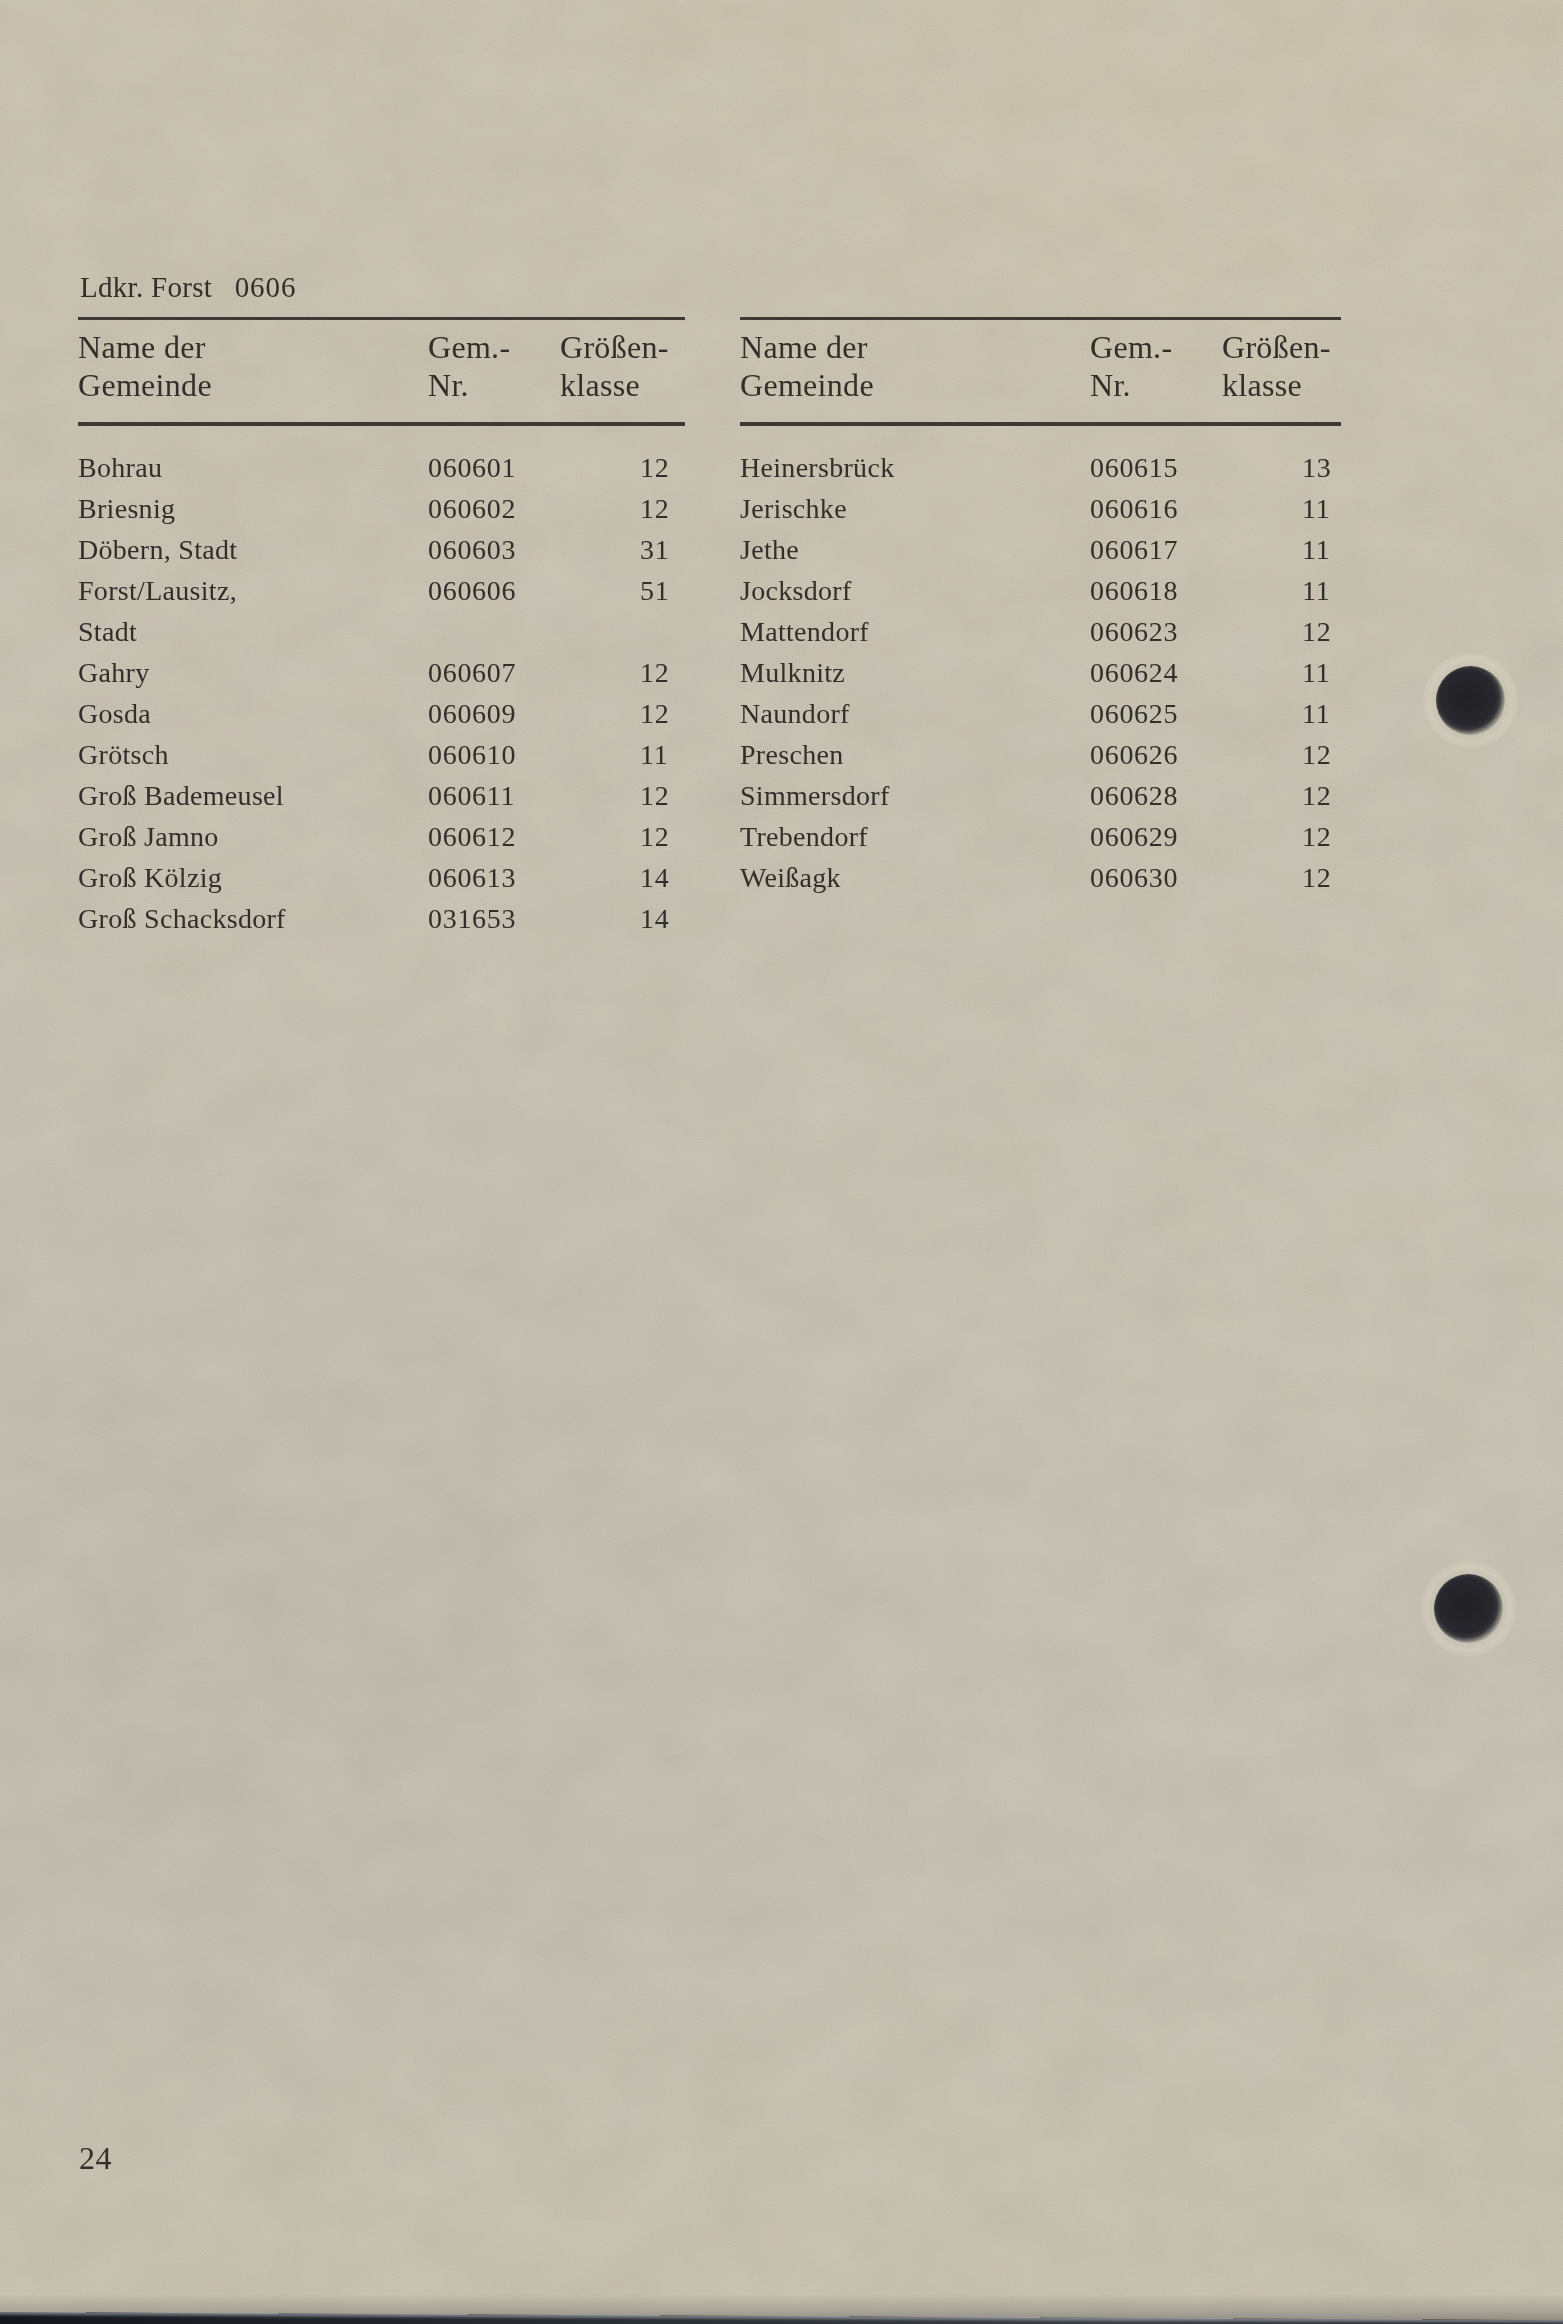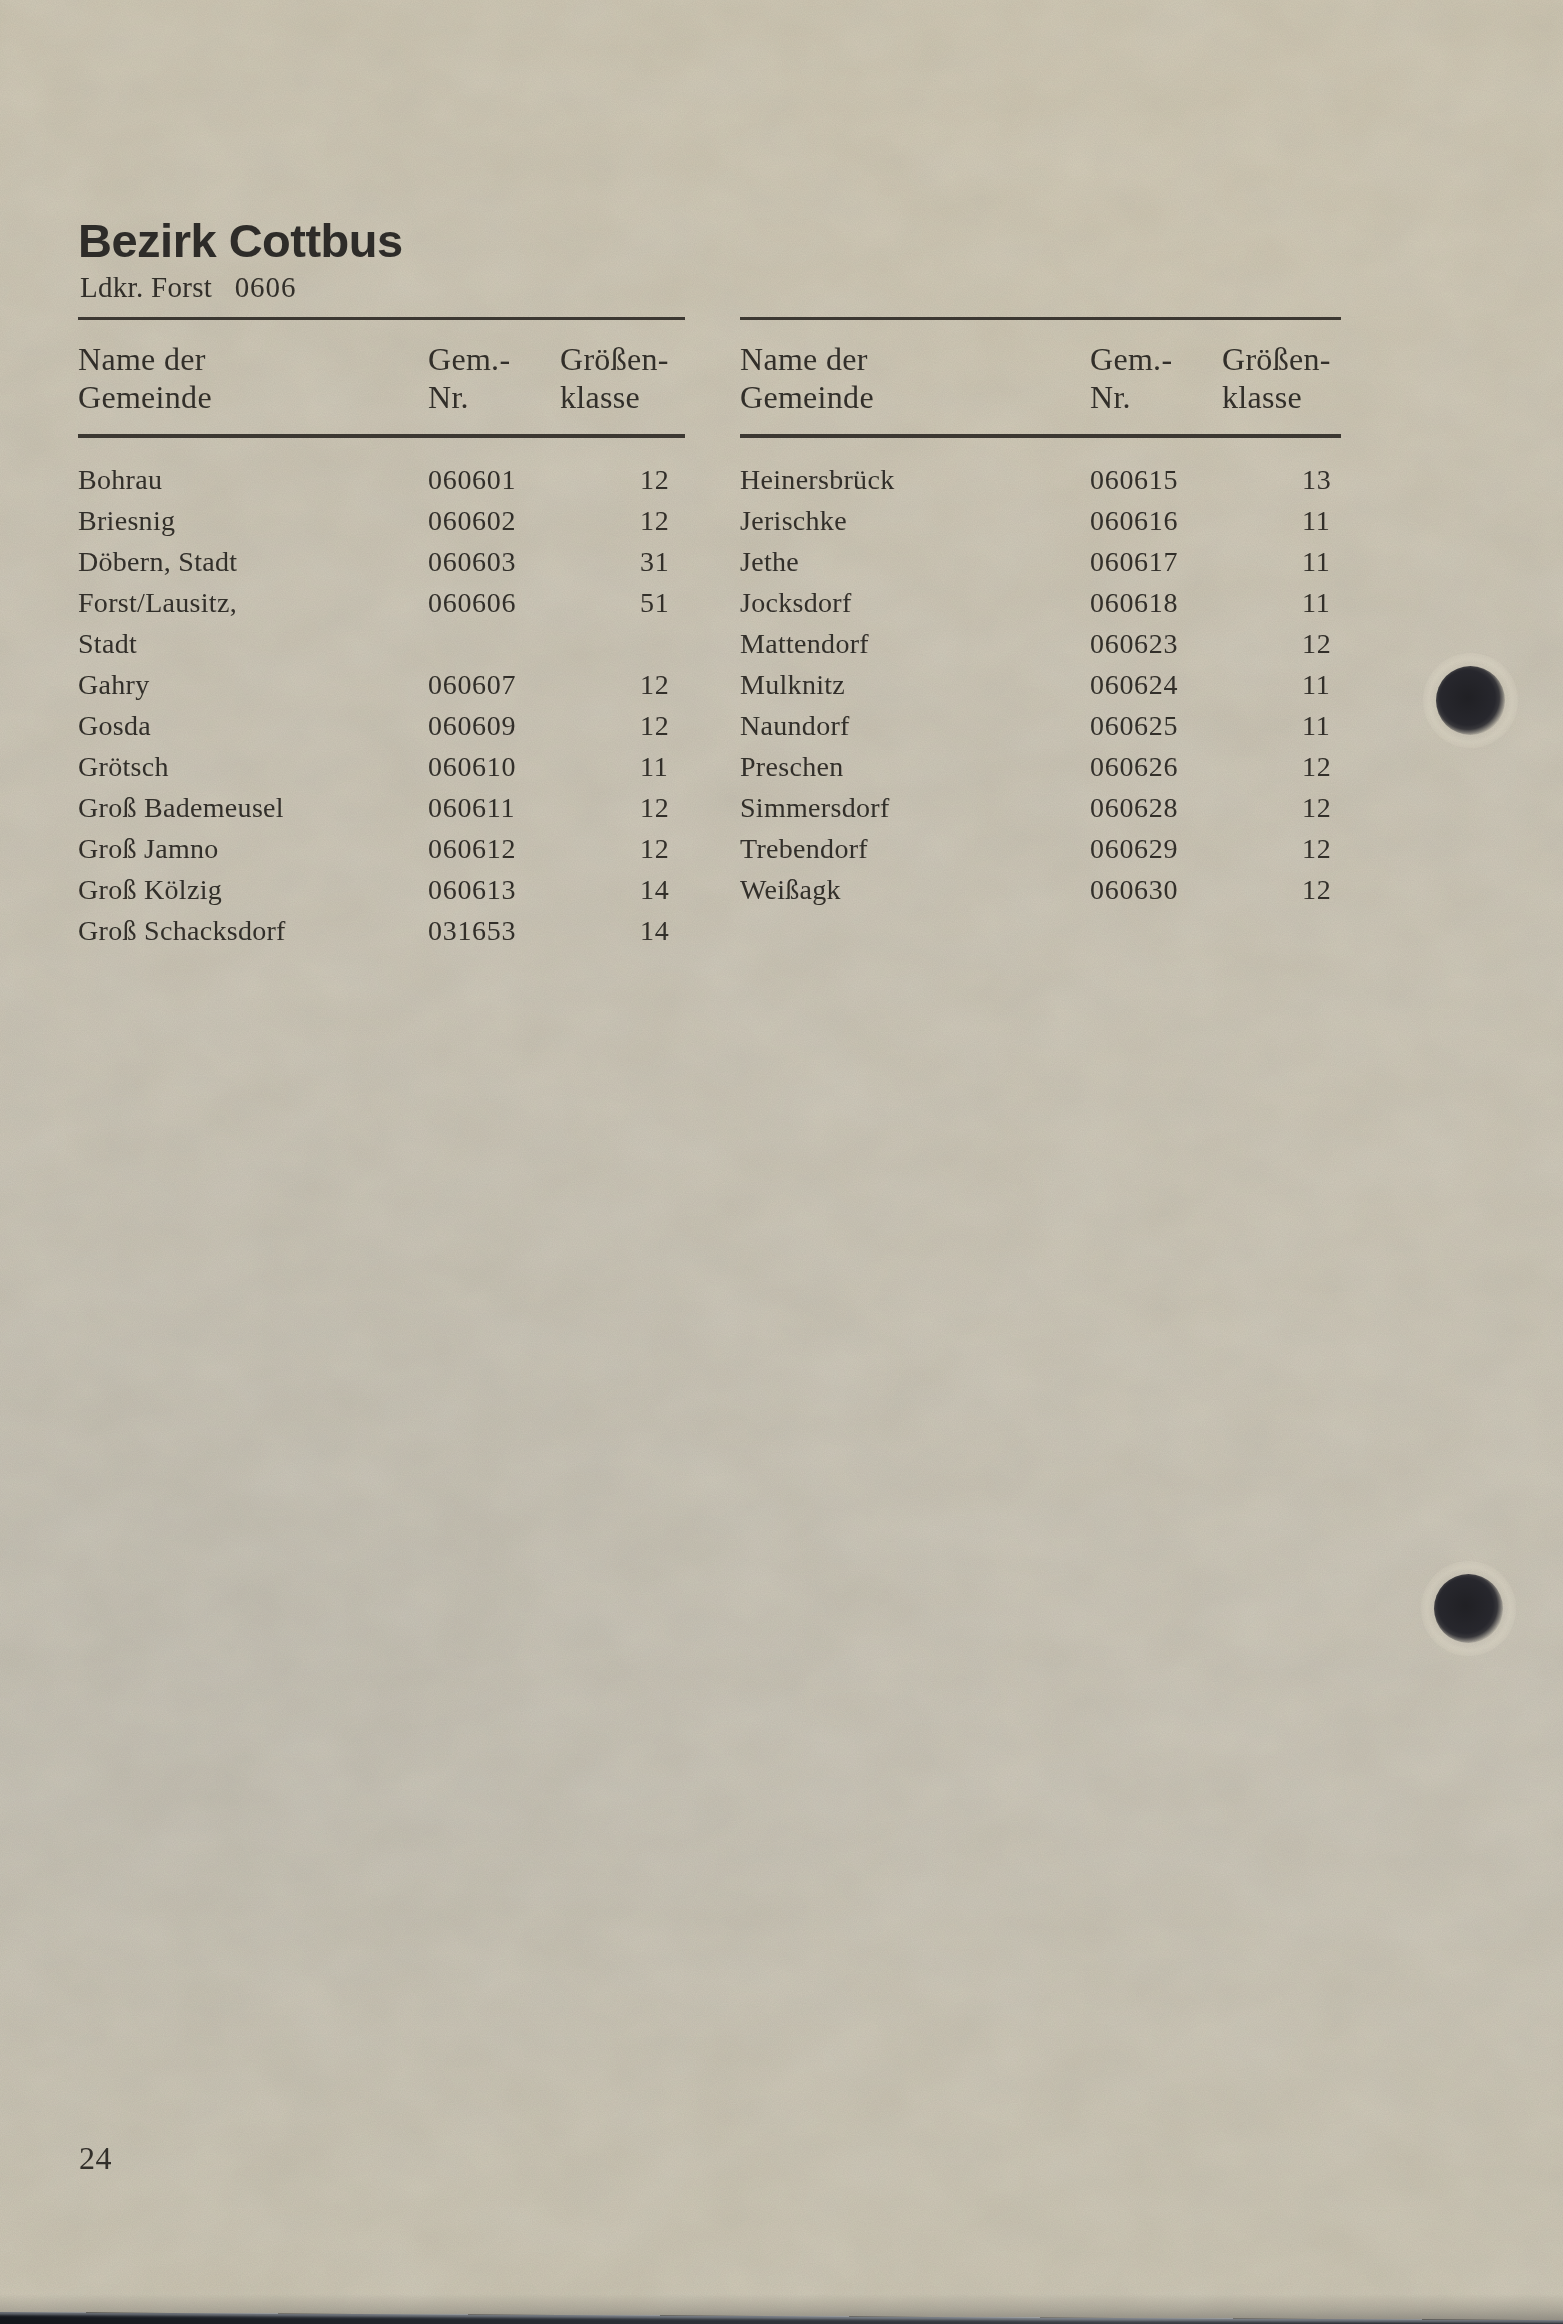--- a/index.html
+++ b/index.html
@@ -27,21 +27,21 @@
   .district-line {
     position:absolute; left:80px; top:268px;
     font-size:29px; line-height:38px; letter-spacing:0.3px;
   }
   .district-line .code { margin-left:22.5px; letter-spacing:0.9px; }
 
   .gtable { position:absolute; top:317px; border-top:3.7px solid #3c3832; }
   .gtable.left  { left:78px;  width:607px; }
   .gtable.right { left:740px; width:601px; }
 
-  .thead { position:relative; margin-top:20px; font-size:32px; line-height:38px; letter-spacing:0.3px; }
+  .thead { position:relative; margin-top:8px; font-size:32px; line-height:38px; letter-spacing:0.3px; }
   .thead .h-name  { display:block; }
   .thead .h-nr    { position:absolute; left:350px; top:0; }
   .thead .h-nr2   { position:absolute; left:350px; top:38px; }
   .thead .h-class { position:absolute; left:482px; top:0; }
   .thead .h-class2{ position:absolute; left:482px; top:38px; }
 
   .rule2 { margin-top:18px; height:3.7px; background:#3c3832; }
 
   .tbody { margin-top:21.5px; }
   .row { position:relative; font-size:28px; line-height:41px; letter-spacing:0.3px; }
@@ -99,21 +99,20 @@
     </filter>
     <filter id="mottleDark" x="0" y="0" width="100%" height="100%">
       <feTurbulence type="fractalNoise" baseFrequency="0.02 0.025" numOctaves="3" seed="11" stitchTiles="stitch"></feTurbulence>
       <feColorMatrix type="matrix" values="0 0 0 0 0.42  0 0 0 0 0.42  0 0 0 0 0.40  0 0 0 0.14 0"></feColorMatrix>
     </filter>
     <rect width="100%" height="100%" filter="url(#mottle)"></rect>
     <rect width="100%" height="100%" filter="url(#mottleDark)"></rect>
     <rect width="100%" height="100%" filter="url(#fineGrain)" opacity="0.55"></rect>
   </svg>
 
-  <h1 class="title">Bezirk Cottbus</h1>
 
   <div class="district-line">
     <span>Ldkr. Forst</span><span class="code">0606</span>
   </div>
 
   <div class="gtable left">
     <div class="thead">
       <span class="h-name">Name der</span>
       <span class="h-name">Gemeinde</span>
       <span class="h-nr">Gem.-</span>

